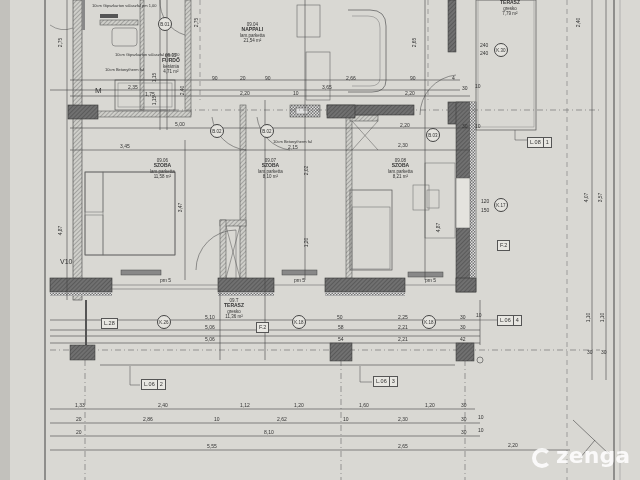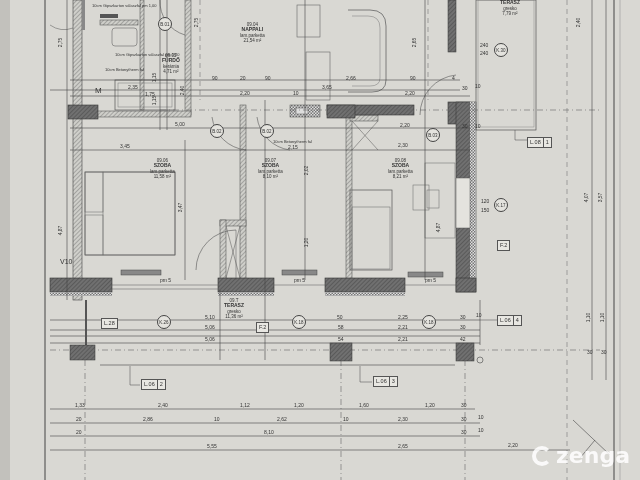--- a/index.html
+++ b/index.html
@@ -5,21 +5,21 @@
   html,body{margin:0;padding:0;}
   body{width:640px;height:480px;overflow:hidden;background:#d9d8d3;font-family:"Liberation Sans",sans-serif;position:relative;}
   .stage{position:absolute;left:0;top:0;width:640px;height:480px;}
   .lbl{position:absolute;font-size:5px;color:#333;line-height:1;white-space:nowrap;font-family:"Liberation Sans",sans-serif;}
   .room{position:absolute;text-align:center;font-size:4.5px;color:#333;line-height:1.15;}
   .room .nm{font-weight:bold;font-size:5px;}
   .tag{position:absolute;border:1px solid #555;background:#e8e7e2;font-size:5.5px;color:#333;display:flex;align-items:stretch;height:9px;line-height:9px;}
   .tag span{padding:0 2px;}
   .tag span+span{border-left:1px solid #555;}
   .circ{position:absolute;border:1px solid #444;border-radius:50%;font-size:4.5px;color:#333;display:flex;align-items:center;justify-content:center;background:#e4e3de;}
-  .wm{position:absolute;right:10px;bottom:12px;color:rgba(255,255,255,0.85);font-size:22px;font-weight:bold;display:flex;align-items:center;gap:4px;font-family:"DejaVu Sans",sans-serif;}
+  .wm{position:absolute;right:10px;bottom:12px;color:rgba(255,255,255,0.85);font-size:22px;font-weight:bold;display:flex;align-items:flex-end;gap:4px;font-family:"DejaVu Sans",sans-serif;}
   .wm .logo{width:20px;height:20px;border:4px solid rgba(255,255,255,0.85);border-radius:50%;box-sizing:border-box;border-right-color:transparent;}
 </style>
 </head>
 <body>
 
 <div class="stage">
 <svg width="640" height="480" viewBox="0 0 640 480" xmlns="http://www.w3.org/2000/svg" style="position:absolute;left:0;top:0">
   <defs>
     <pattern id="hatch" width="3" height="3" patternUnits="userSpaceOnUse" patternTransform="rotate(45)">
       <rect width="3" height="3" fill="#cfcfca"></rect>

